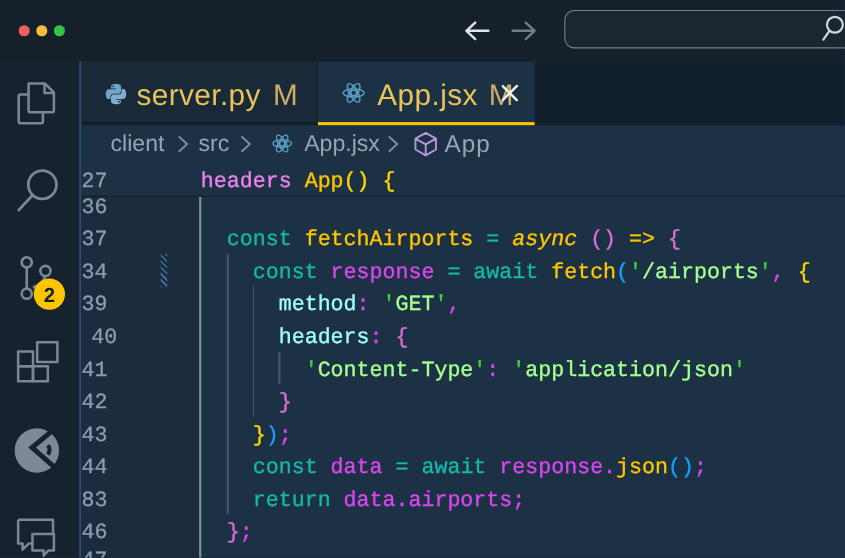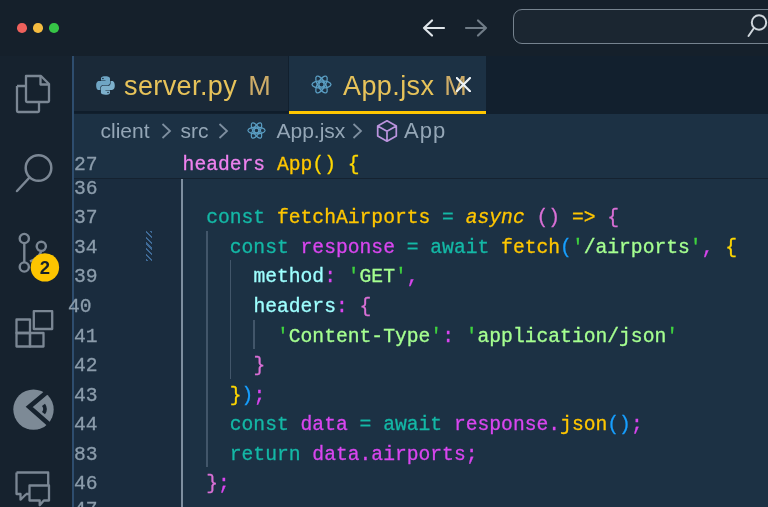--- a/index.html
+++ b/index.html
@@ -154,21 +154,21 @@
 
   <div class="abs" style="left:74px;top:148px;width:694px;height:29.6px;background:#1c3144"></div>
   <div class="abs" style="left:74px;top:177.6px;width:694px;height:1.8px;background:#152230"></div>
   <div class="abs ln" style="left:74px;top:148.2px">27</div>
   <div class="cl" style="top:148.2px"><span class="v">headers</span> <span class="y">App</span><span class="b1">()</span> <span class="b1">{</span></div>
 
   <div class="abs ln" style="left:74px;top:171.7px">36</div>
   <div class="abs ln" style="left:74px;top:201.27px">37</div>
   <div class="abs ln" style="left:74px;top:230.84px">34</div>
   <div class="abs ln" style="left:74px;top:260.41px">39</div>
-  <div class="abs ln" style="left:68px;top:289.98px">40</div>
+  <div class="abs ln" style="left:83px;top:289.98px">40</div>
   <div class="abs ln" style="left:74px;top:319.55px">41</div>
   <div class="abs ln" style="left:74px;top:349.12px">42</div>
   <div class="abs ln" style="left:74px;top:378.69px">43</div>
   <div class="abs ln" style="left:74px;top:408.26px">44</div>
   <div class="abs ln" style="left:74px;top:437.83px">83</div>
   <div class="abs ln" style="left:74px;top:467.4px">46</div>
   <div class="abs ln" style="left:74px;top:492.5px">47</div>
 
   <div class="cl" style="top:201.27px">  <span class="o">const</span> <span class="y">fetchAirports</span> <span class="o">=</span> <span class="y it">async</span> <span class="b2">()</span> <span class="y">=&gt;</span> <span class="b2">{</span></div>
   <div class="cl" style="top:230.84px">    <span class="o">const</span> <span class="w">response</span> <span class="o">=</span> <span class="o">await</span> <span class="y">fetch</span><span class="b3">(</span><span class="gq">'</span><span class="gs">/airports</span><span class="gq">'</span><span class="w">,</span> <span class="b1">{</span></div>

